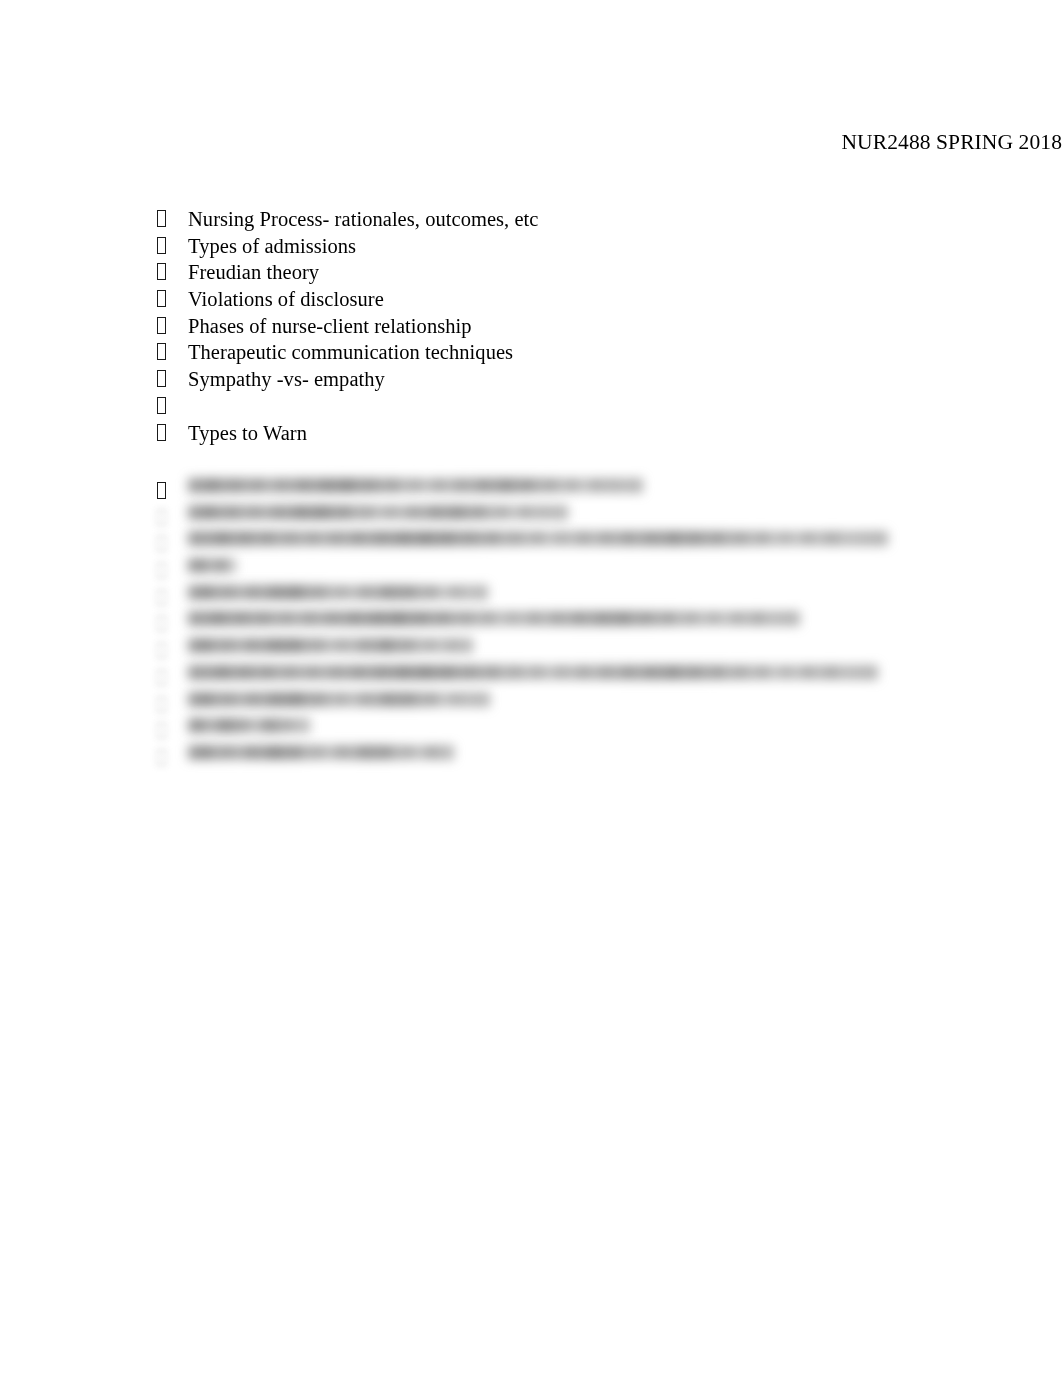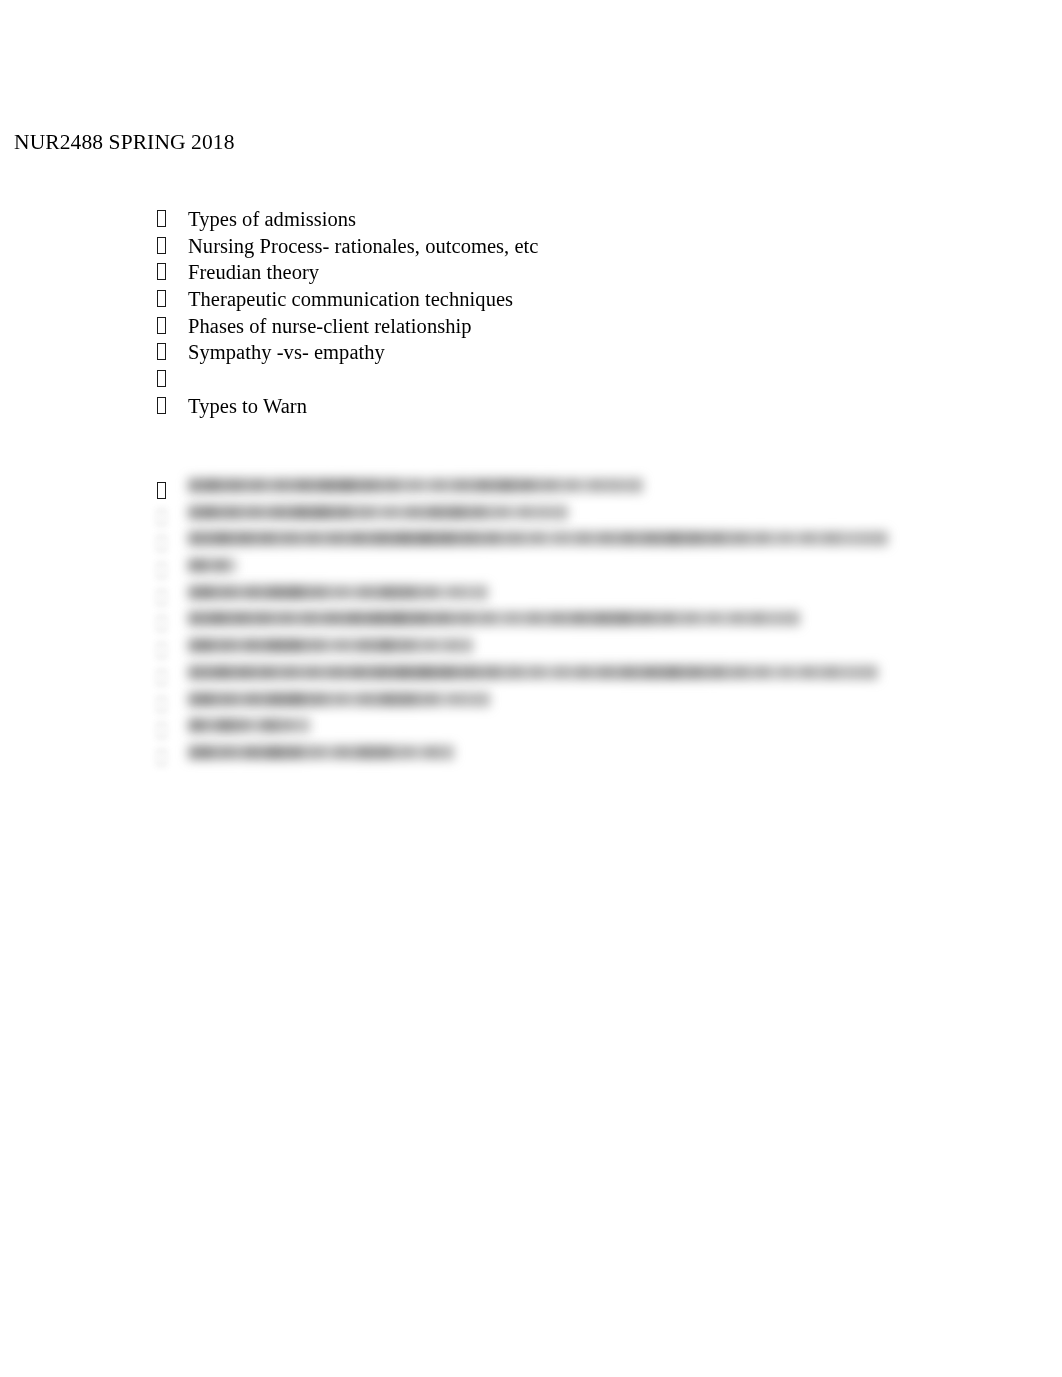--- a/index.html
+++ b/index.html
@@ -21,21 +21,21 @@
     overflow: hidden;
     margin: 0 auto;
   }
 
   
   .title-block {
     position: absolute;
     left: 0;
     top: 122px;
     width: 1062px;
-    text-align: left;
+    text-align: right;
   }
   .doc-title {
     font-size: 21.5px;
     line-height: 41px;
     letter-spacing: 0.1px;
     white-space: nowrap;
   }
   .doc-title.line1 { margin-left: 14px; }
   .doc-title.line2 { margin-left: 40px; }
 
@@ -148,37 +148,41 @@
 
 <div class="page">
 
   <div class="title-block">
     <div class="doc-title line1">NUR2488 SPRING 2018</div>
   </div>
 
   <ul class="study-list">
     <li class="list-item">
       <span class="bullet-glyph"></span>
+      <span class="item-text">Nursing Process- rationales, outcomes, etc</span>
+    </li>
+    <li class="list-item">
+      <span class="bullet-glyph"></span>
       <span class="item-text">Types of admissions</span>
     </li>
     <li class="list-item">
       <span class="bullet-glyph"></span>
-      <span class="item-text">Nursing Process- rationales, outcomes, etc</span>
-    </li>
-    <li class="list-item">
-      <span class="bullet-glyph"></span>
       <span class="item-text">Freudian theory</span>
     </li>
     <li class="list-item">
       <span class="bullet-glyph"></span>
+      <span class="item-text">Violations of disclosure</span>
+    </li>
+    <li class="list-item">
+      <span class="bullet-glyph"></span>
+      <span class="item-text">Phases of nurse-client relationship</span>
+    </li>
+    <li class="list-item">
+      <span class="bullet-glyph"></span>
       <span class="item-text">Therapeutic communication techniques</span>
-    </li>
-    <li class="list-item">
-      <span class="bullet-glyph"></span>
-      <span class="item-text">Phases of nurse-client relationship</span>
     </li>
     <li class="list-item">
       <span class="bullet-glyph"></span>
       <span class="item-text">Sympathy -vs- empathy</span>
     </li>
     <li class="list-item">
       <span class="bullet-glyph"></span>
     </li>
     <li class="list-item">
       <span class="bullet-glyph"></span>

